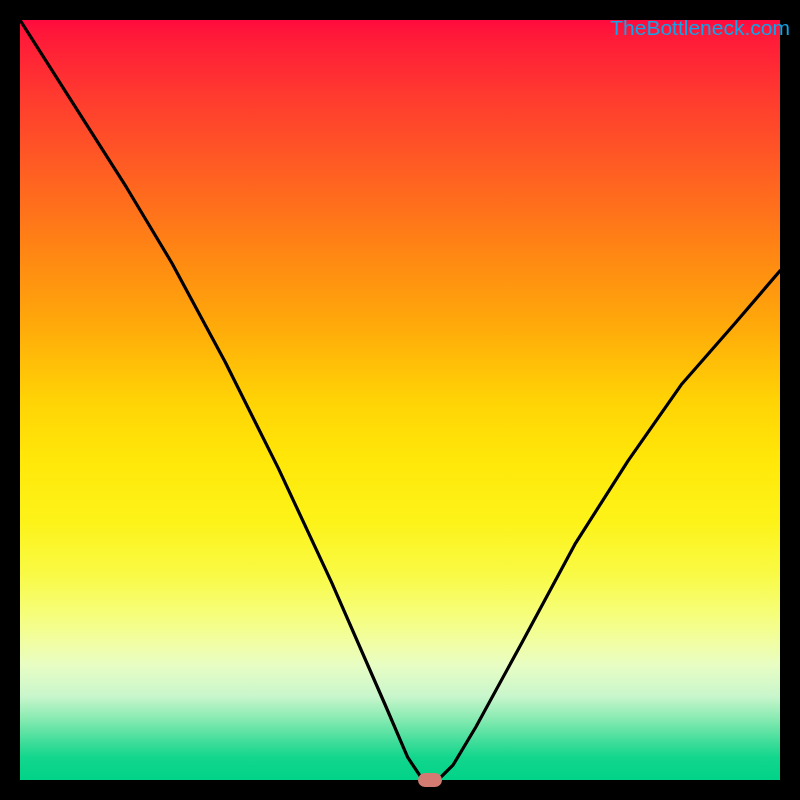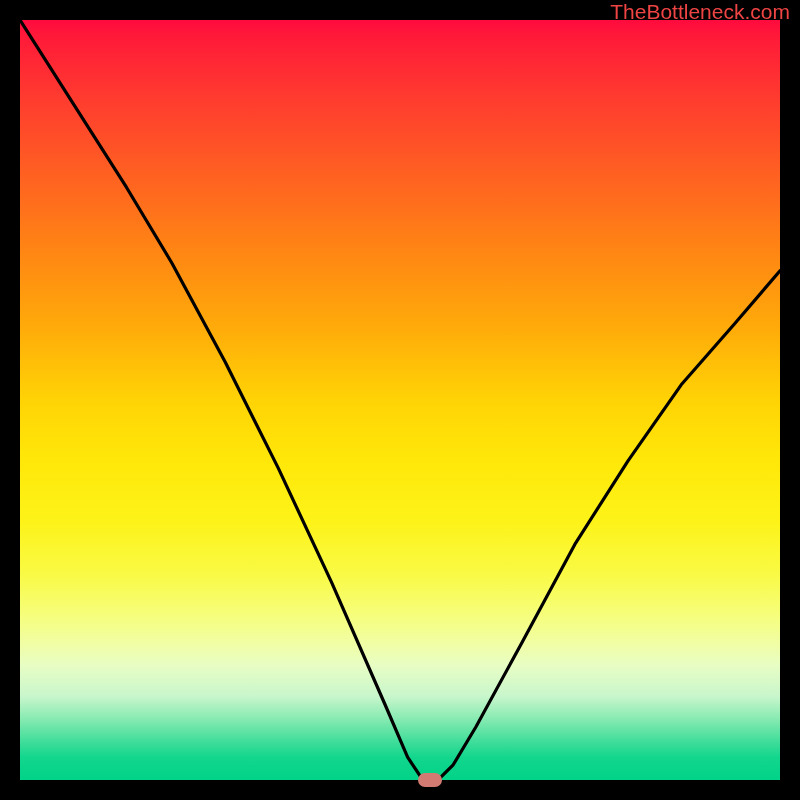--- a/index.html
+++ b/index.html
@@ -6,23 +6,23 @@
   body {
     width: 800px;
     height: 800px;
     background: #000;
     position: relative;
     font-family: Arial, sans-serif;
     overflow: hidden;
   }
   .watermark {
     position: absolute;
-    top: 0;
+    top: 16px;
     right: 10px;
-    color: #ef4444;
+    color: #0ea5e9;
     font-size: 21px;
     font-weight: normal;
     z-index: 5;
   }
   .chart-area {
     position: absolute;
     left: 20px;
     top: 20px;
     width: 760px;
     height: 760px;

